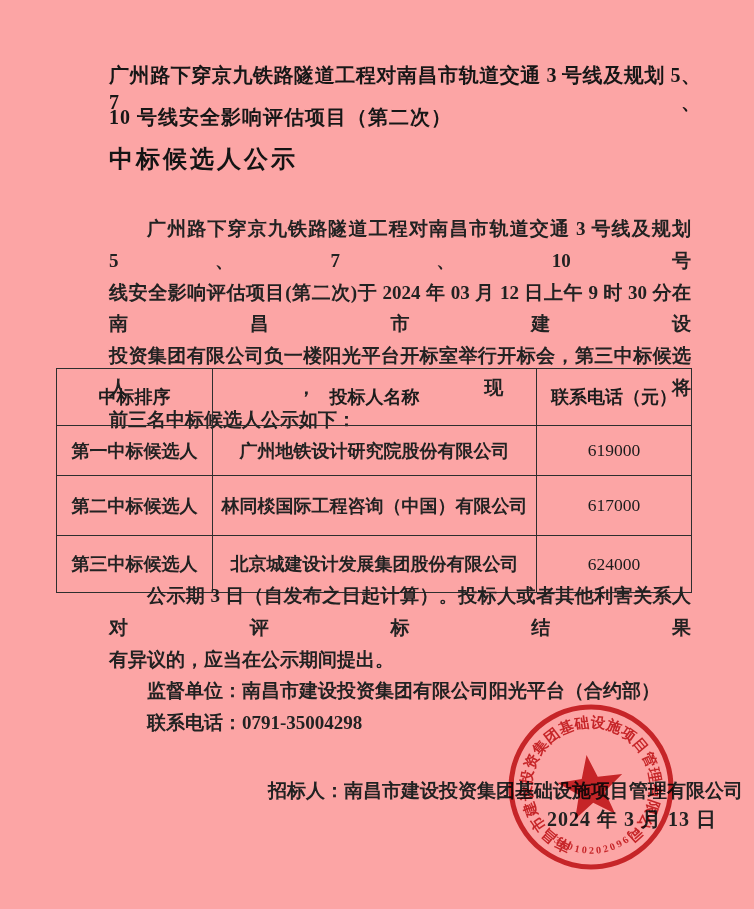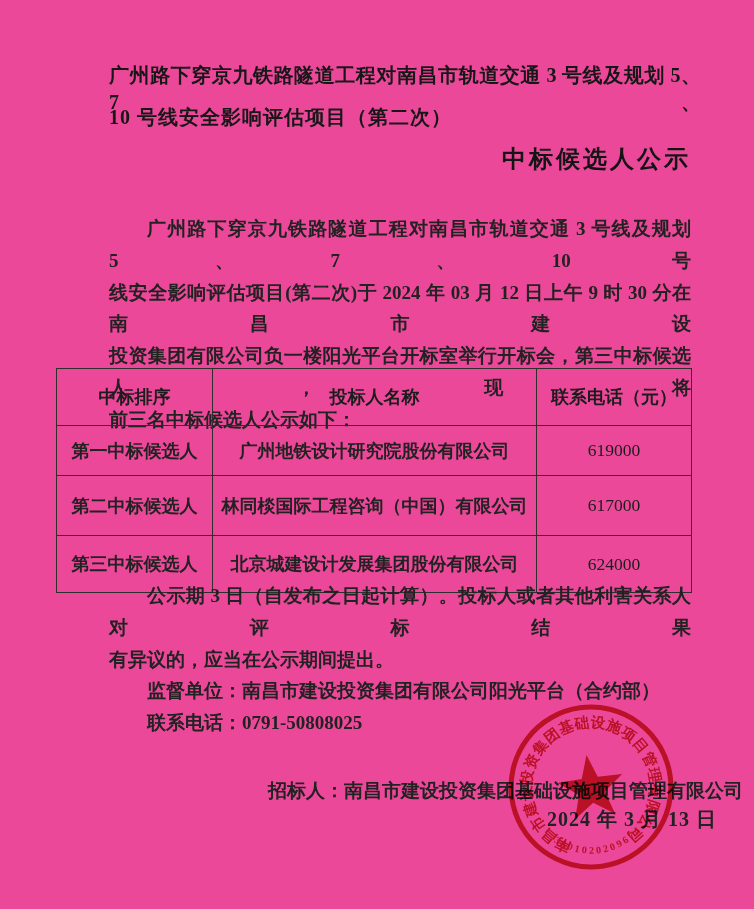--- a/index.html
+++ b/index.html
@@ -1,26 +1,26 @@
 <!DOCTYPE html>
 <html><head>
 <meta charset="utf-8">
 <style>
   html, body { margin: 0; padding: 0; background: #ffffff; }
   .page {
     position: relative;
     width: 754px;
     height: 909px;
-    background: #ec4899;
+    background: #fca5a5;
     font-family: "Liberation Serif", "DejaVu Serif", serif;
     color: #1f1f1f;
     overflow: hidden;
   }
   .abs { position: absolute; }
-  .centerbox { left: 109px; width: 582px; text-align: right; }
+  .centerbox { left: 109px; width: 582px; text-align: left; }
 
   .title-line {
     left: 109px; width: 592px;
     font-size: 20px; font-weight: bold;
     color: #171717;
   }
   .title-l1 { top: 62px; text-align: justify; text-align-last: justify; }
   .title-l2 { top: 104px; letter-spacing: 1px; }
 
   .notice-title {
@@ -145,21 +145,21 @@
         <td class="bidder-cell">北京城建设计发展集团股份有限公司</td>
         <td class="price-cell">624000</td>
       </tr>
     </tbody>
   </table>
 
   <div class="abs textblock after-block">
     <div class="tline ind">公示期 3 日（自发布之日起计算）。投标人或者其他利害关系人对评标结果</div>
     <div class="tline-plain">有异议的，应当在公示期间提出。</div>
     <div class="tline-plain ind">监督单位：南昌市建设投资集团有限公司阳光平台（合约部）</div>
-    <div class="tline-plain ind">联系电话：0791-50808025</div>
+    <div class="tline-plain ind">联系电话：0791-35004298</div>
   </div>
 
   <div class="abs tenderer-line">招标人：南昌市建设投资集团基础设施项目管理有限公司</div>
   <div class="abs date-line">2024 年 3 月 13 日</div>
 
   <svg class="seal" viewBox="0 0 172 172" aria-hidden="true">
     <defs>
       <path id="sealArcTop" d="M 86,145 A 59,59 0 0 1 86,27 A 59,59 0 0 1 86,145"></path>
       <path id="sealArcBottom" d="M 22,88 A 64,64 0 0 0 150,88"></path>
     </defs>

